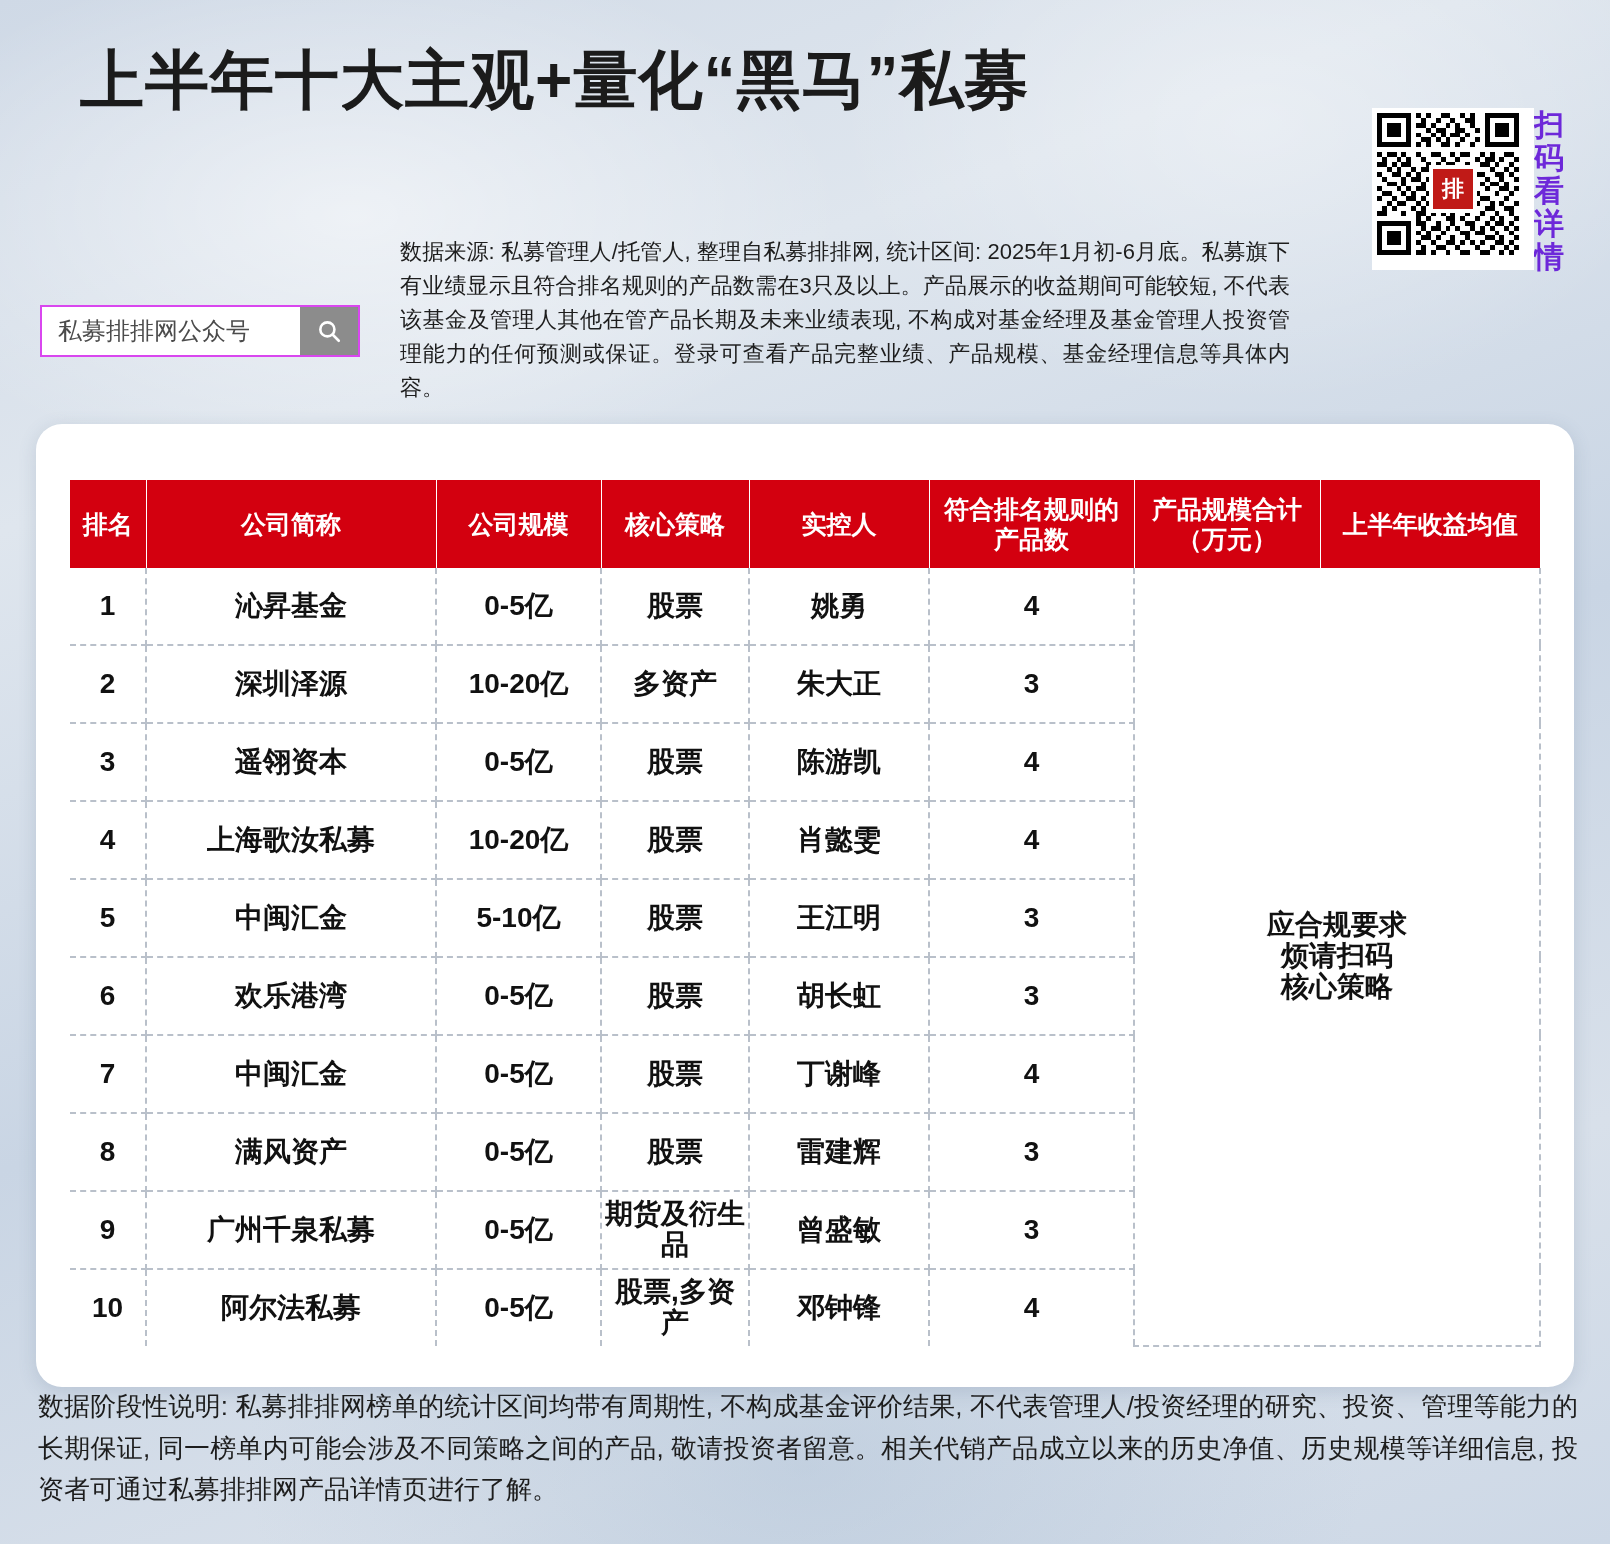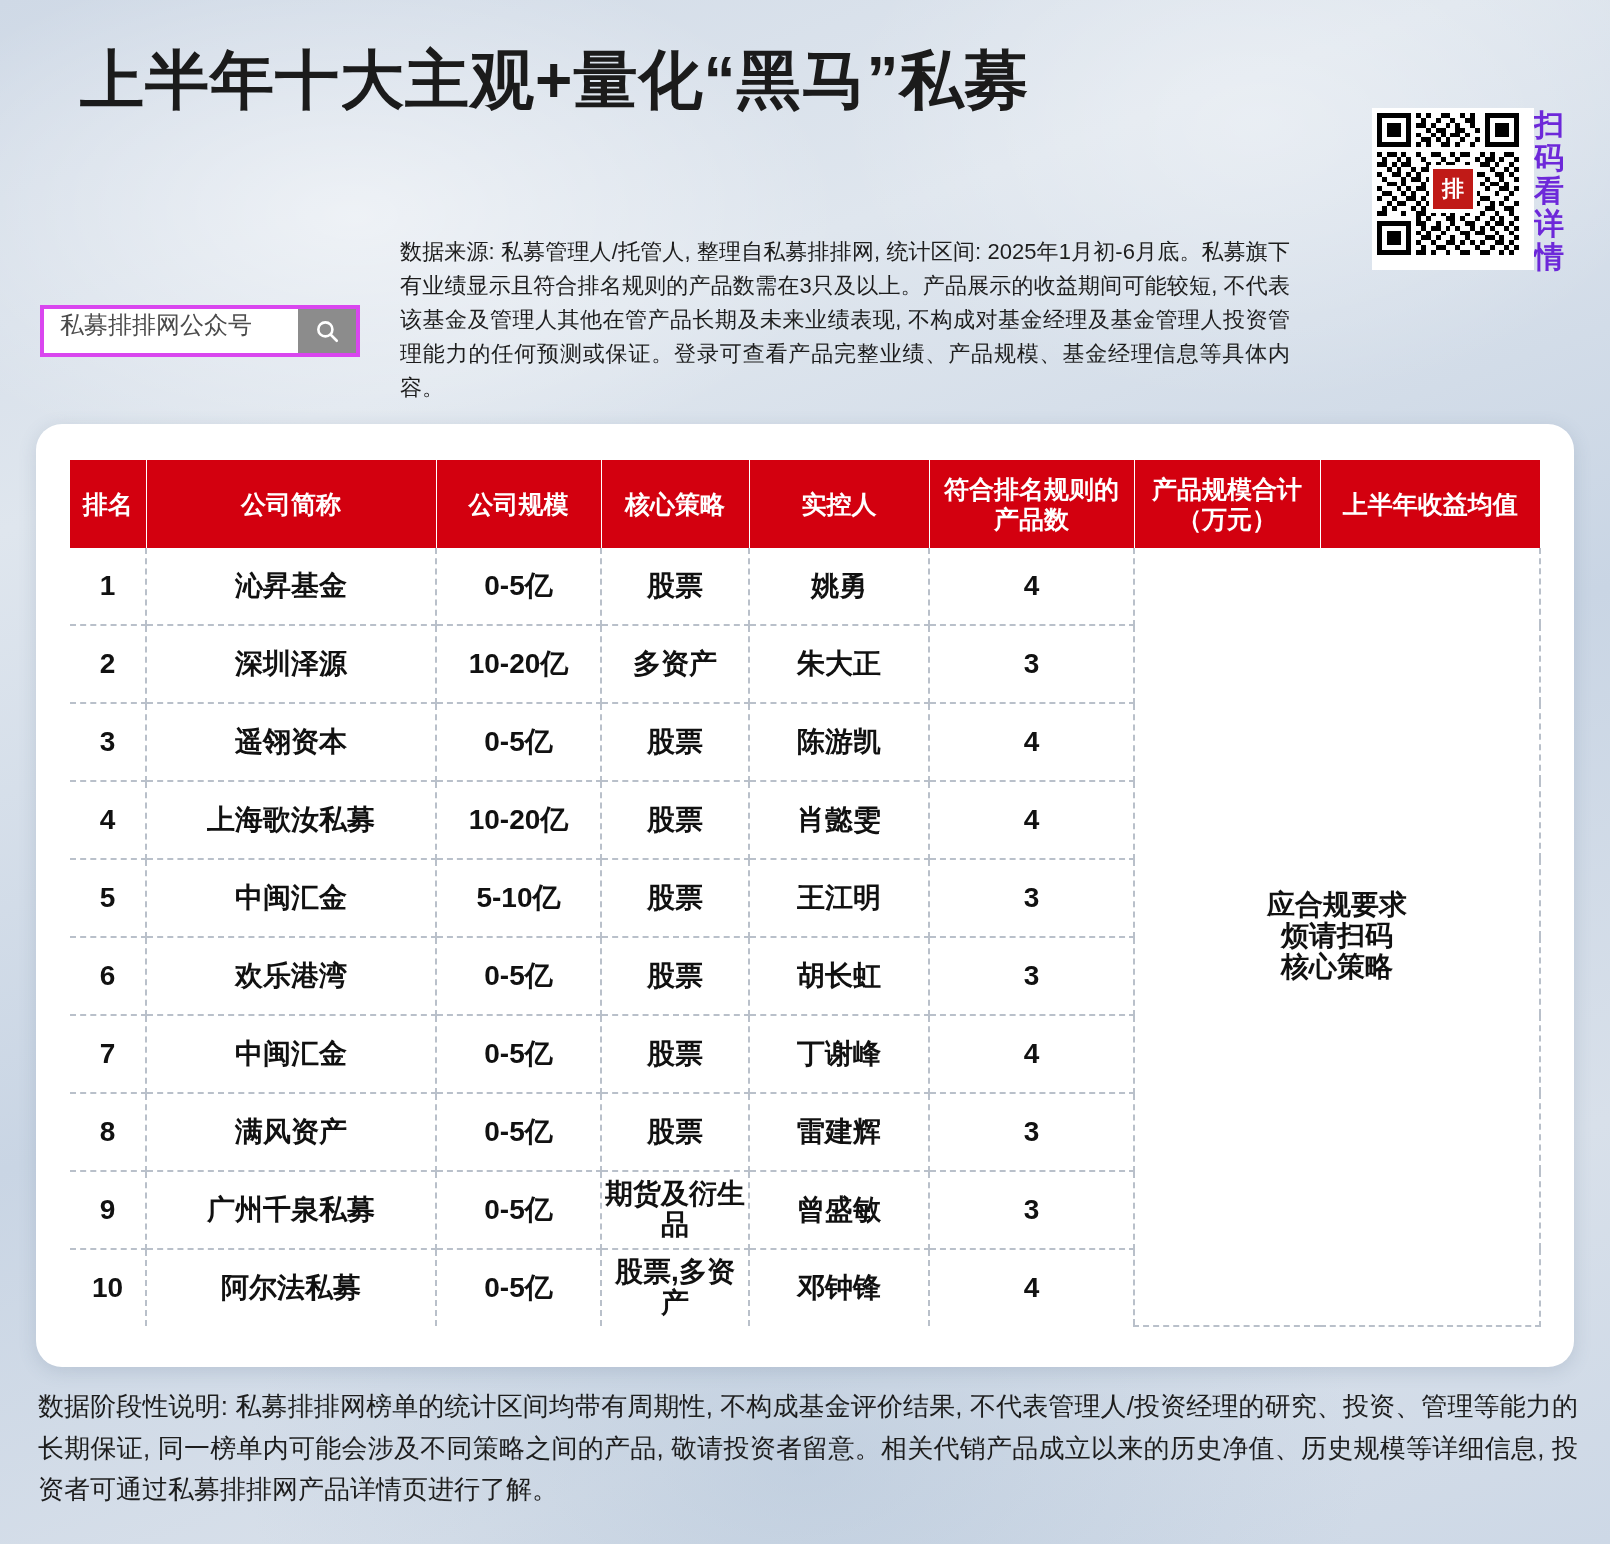--- a/index.html
+++ b/index.html
@@ -118,22 +118,23 @@
     text-align: justify;
   }
 
   .search-box {
     position: absolute;
     left: 40px;
     top: 305px;
     width: 320px;
     height: 52px;
     background: #ffffff;
-    border: 4px solid #d946ef;
+    border: 2px solid #d946ef;
     display: flex;
+    align-items: center;
     box-sizing: border-box;
   }
   .search-box .ph {
     flex: 1;
     padding-left: 16px;
     font-size: 24px;
     color: #4b4b4b;
   }
   .search-btn {
     width: 58px;
@@ -153,20 +154,21 @@
     background: #ffffff;
     border-radius: 26px;
     box-shadow: 0 4px 18px rgba(80,100,125,0.18);
     padding: 36px 34px 40px 34px;
     box-sizing: border-box;
   }
   table.rank {
     border-collapse: collapse;
     width: 100%;
     table-layout: fixed;
+    margin-top: 20px;
   }
   table.rank th {
     background: #d3000f;
     color: #ffffff;
     font-size: 25px;
     font-weight: bold;
     padding: 14px 4px;
     border-right: 1px solid #ffffff;
     line-height: 1.2;
     vertical-align: middle;

